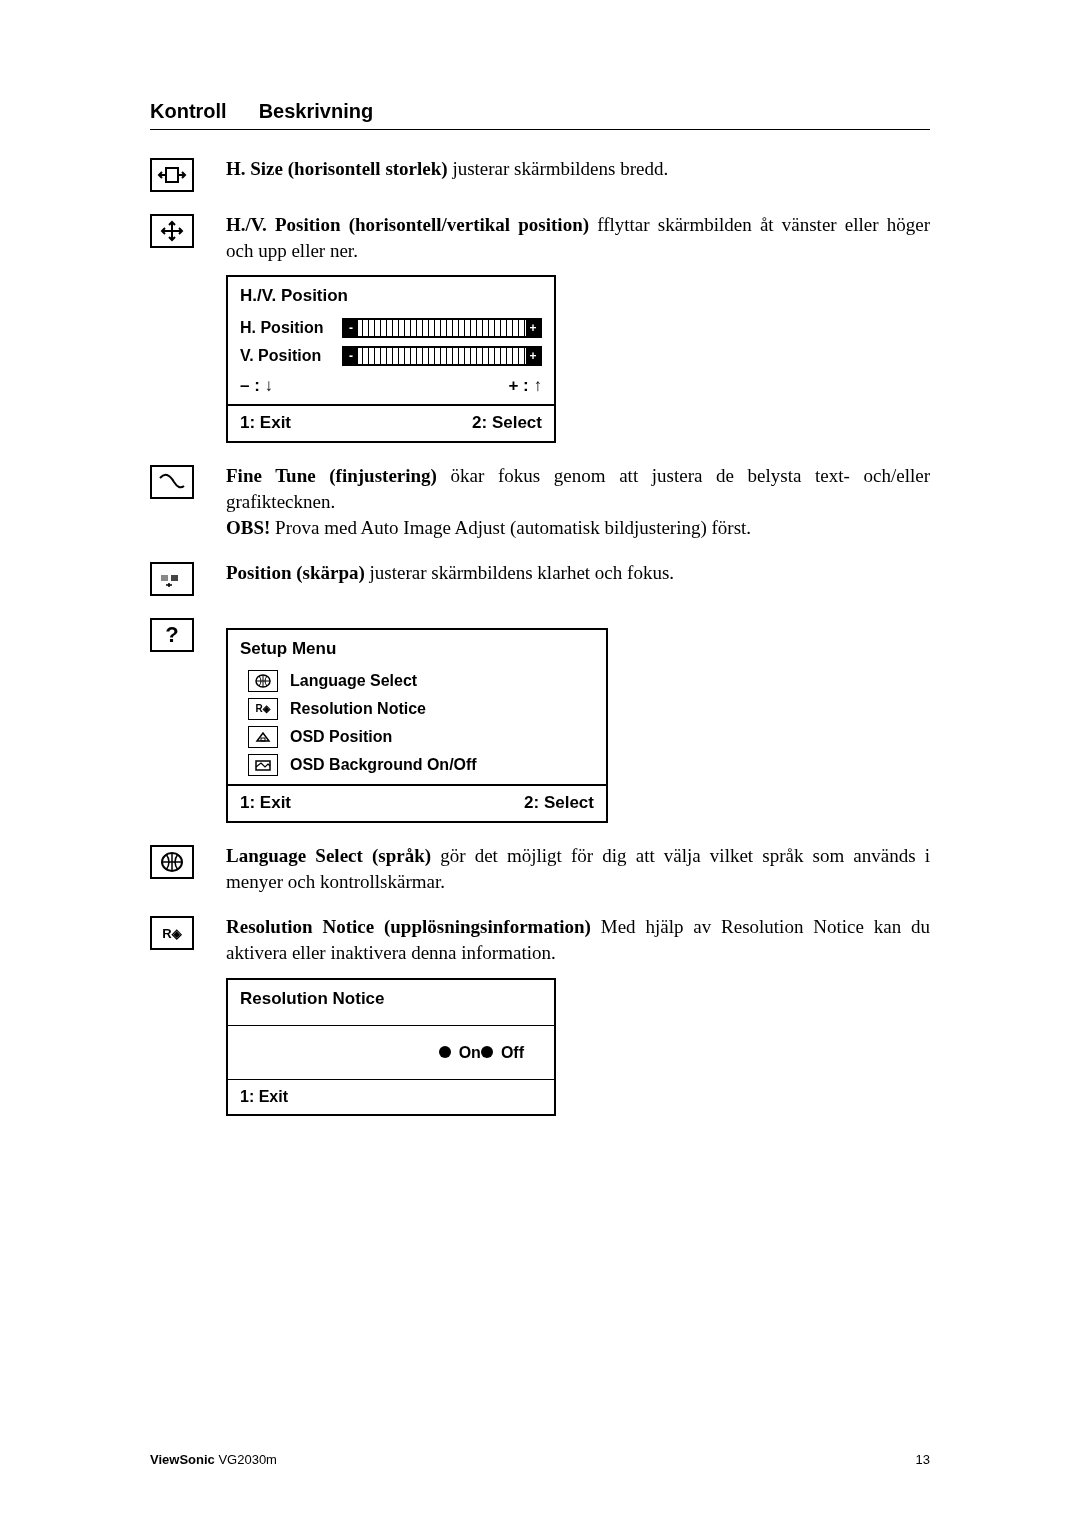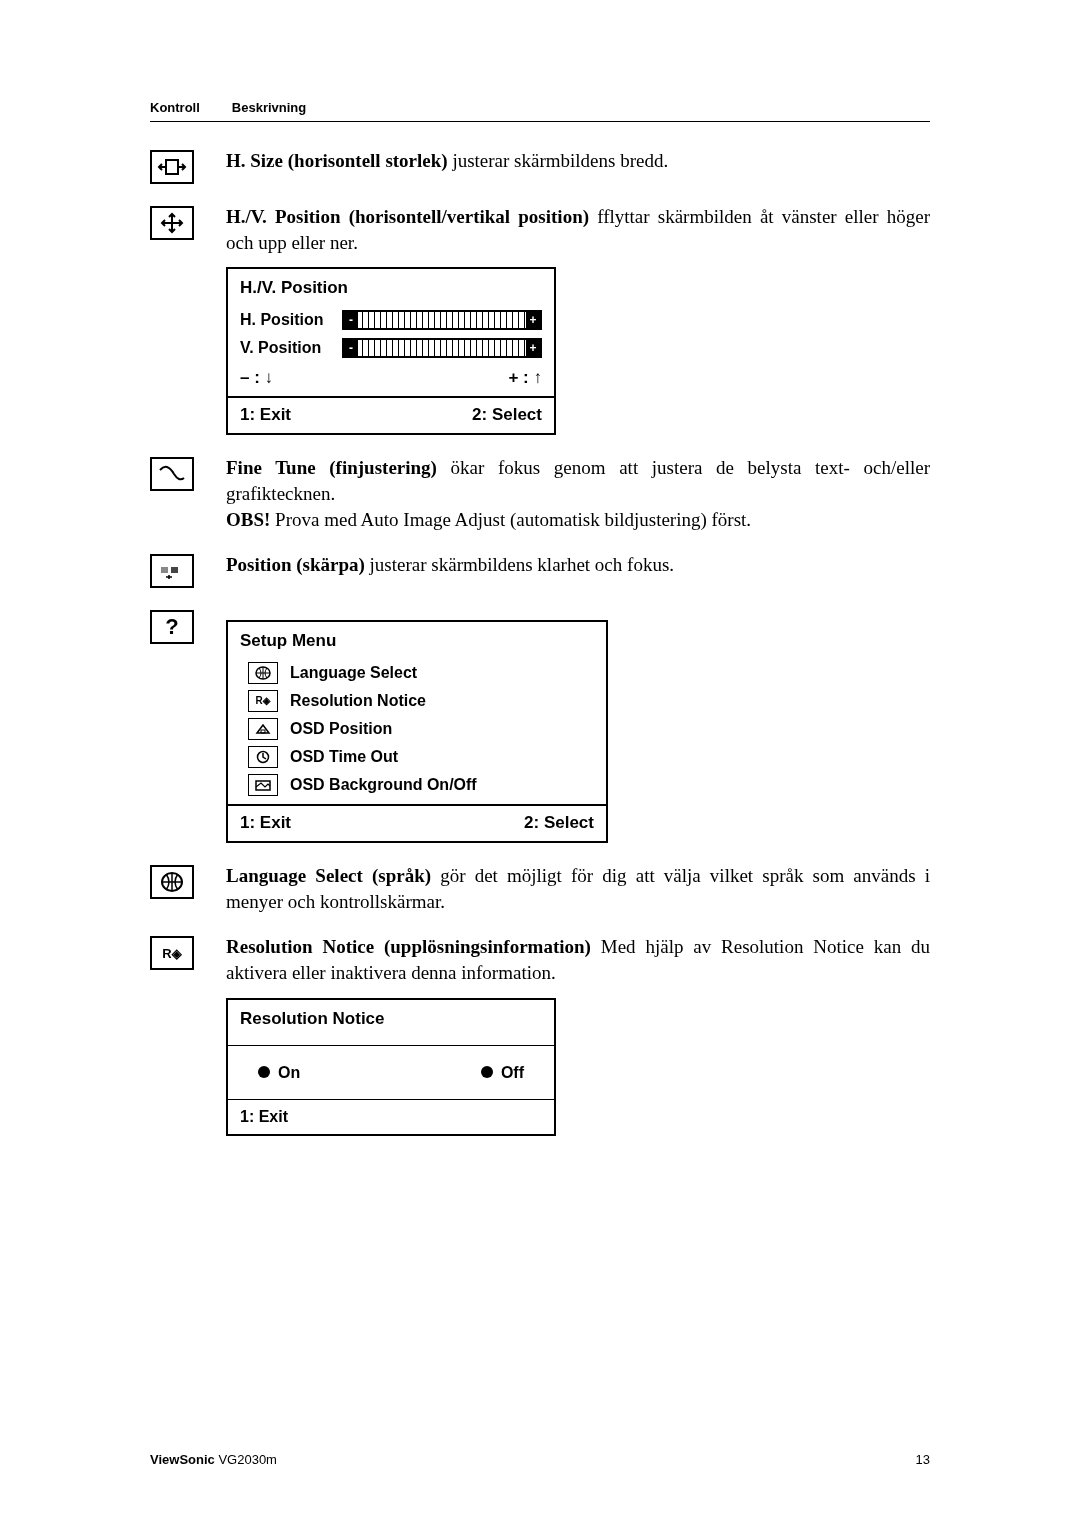--- a/index.html
+++ b/index.html
@@ -15,21 +15,21 @@
     padding: 100px 150px 60px 150px;
     display: flex;
     flex-direction: column;
     height: 100%;
   }
   .table-header {
     display: flex;
     gap: 32px;
     font-family: Arial, Helvetica, sans-serif;
     font-weight: bold;
-    font-size: 13px;
+    font-size: 20px;
     border-bottom: 1.5px solid #000;
     padding-bottom: 6px;
     margin-bottom: 26px;
   }
   .entry {
     display: flex;
     align-items: flex-start;
     margin-bottom: 20px;
   }
   .icon-col {
@@ -118,21 +118,21 @@
     height: 22px;
     border: 1.5px solid #000;
     display: inline-flex;
     align-items: center;
     justify-content: center;
     font-size: 12px;
     font-family: Arial;
   }
   .radio-row {
     display:flex;
-    justify-content: space-between;
+    justify-content: flex-end;
     padding: 16px 30px 16px 30px;
     border-bottom: 1.5px solid #000;
     border-top: 1.5px solid #000;
     margin: 8px 0 0 0;
   }
   .radio-opt { display:flex; align-items:center; gap:8px; }
   .bullet {
     width:12px; height:12px; background:#000; border-radius:50%;
     display:inline-block;
   }
@@ -259,29 +259,20 @@
           <span>Resolution Notice</span>
         </div>
         <div class="menu-item">
           <span class="mini-icon">
               <svg width="18" height="14" viewBox="0 0 18 14">
                 <path d="M3 11 L9 3 L15 11 Z" fill="none" stroke="#000" stroke-width="1.5"></path>
                 <rect x="7" y="8" width="4" height="3" fill="none" stroke="#000" stroke-width="1"></rect>
               </svg>
             </span>
           <span>OSD Position</span>
-        </div>
-        <div class="menu-item">
-          <span class="mini-icon">
-              <svg width="16" height="14" viewBox="0 0 16 14">
-                <circle cx="8" cy="7" r="5.5" fill="none" stroke="#000" stroke-width="1.5"></circle>
-                <path d="M8 3 V7 L11 9" stroke="#000" stroke-width="1.5" fill="none"></path>
-              </svg>
-            </span>
-          <span>OSD Time Out</span>
         </div>
         <div class="menu-item" style="padding-bottom:8px;">
           <span class="mini-icon">
               <svg width="18" height="14" viewBox="0 0 18 14">
                 <rect x="2" y="3" width="14" height="9" fill="none" stroke="#000" stroke-width="1.5"></rect>
                 <path d="M2 9 L7 5 L11 9 L14 6 L16 8" stroke="#000" stroke-width="1.2" fill="none"></path>
               </svg>
             </span>
           <span>OSD Background On/Off</span>
         </div>

